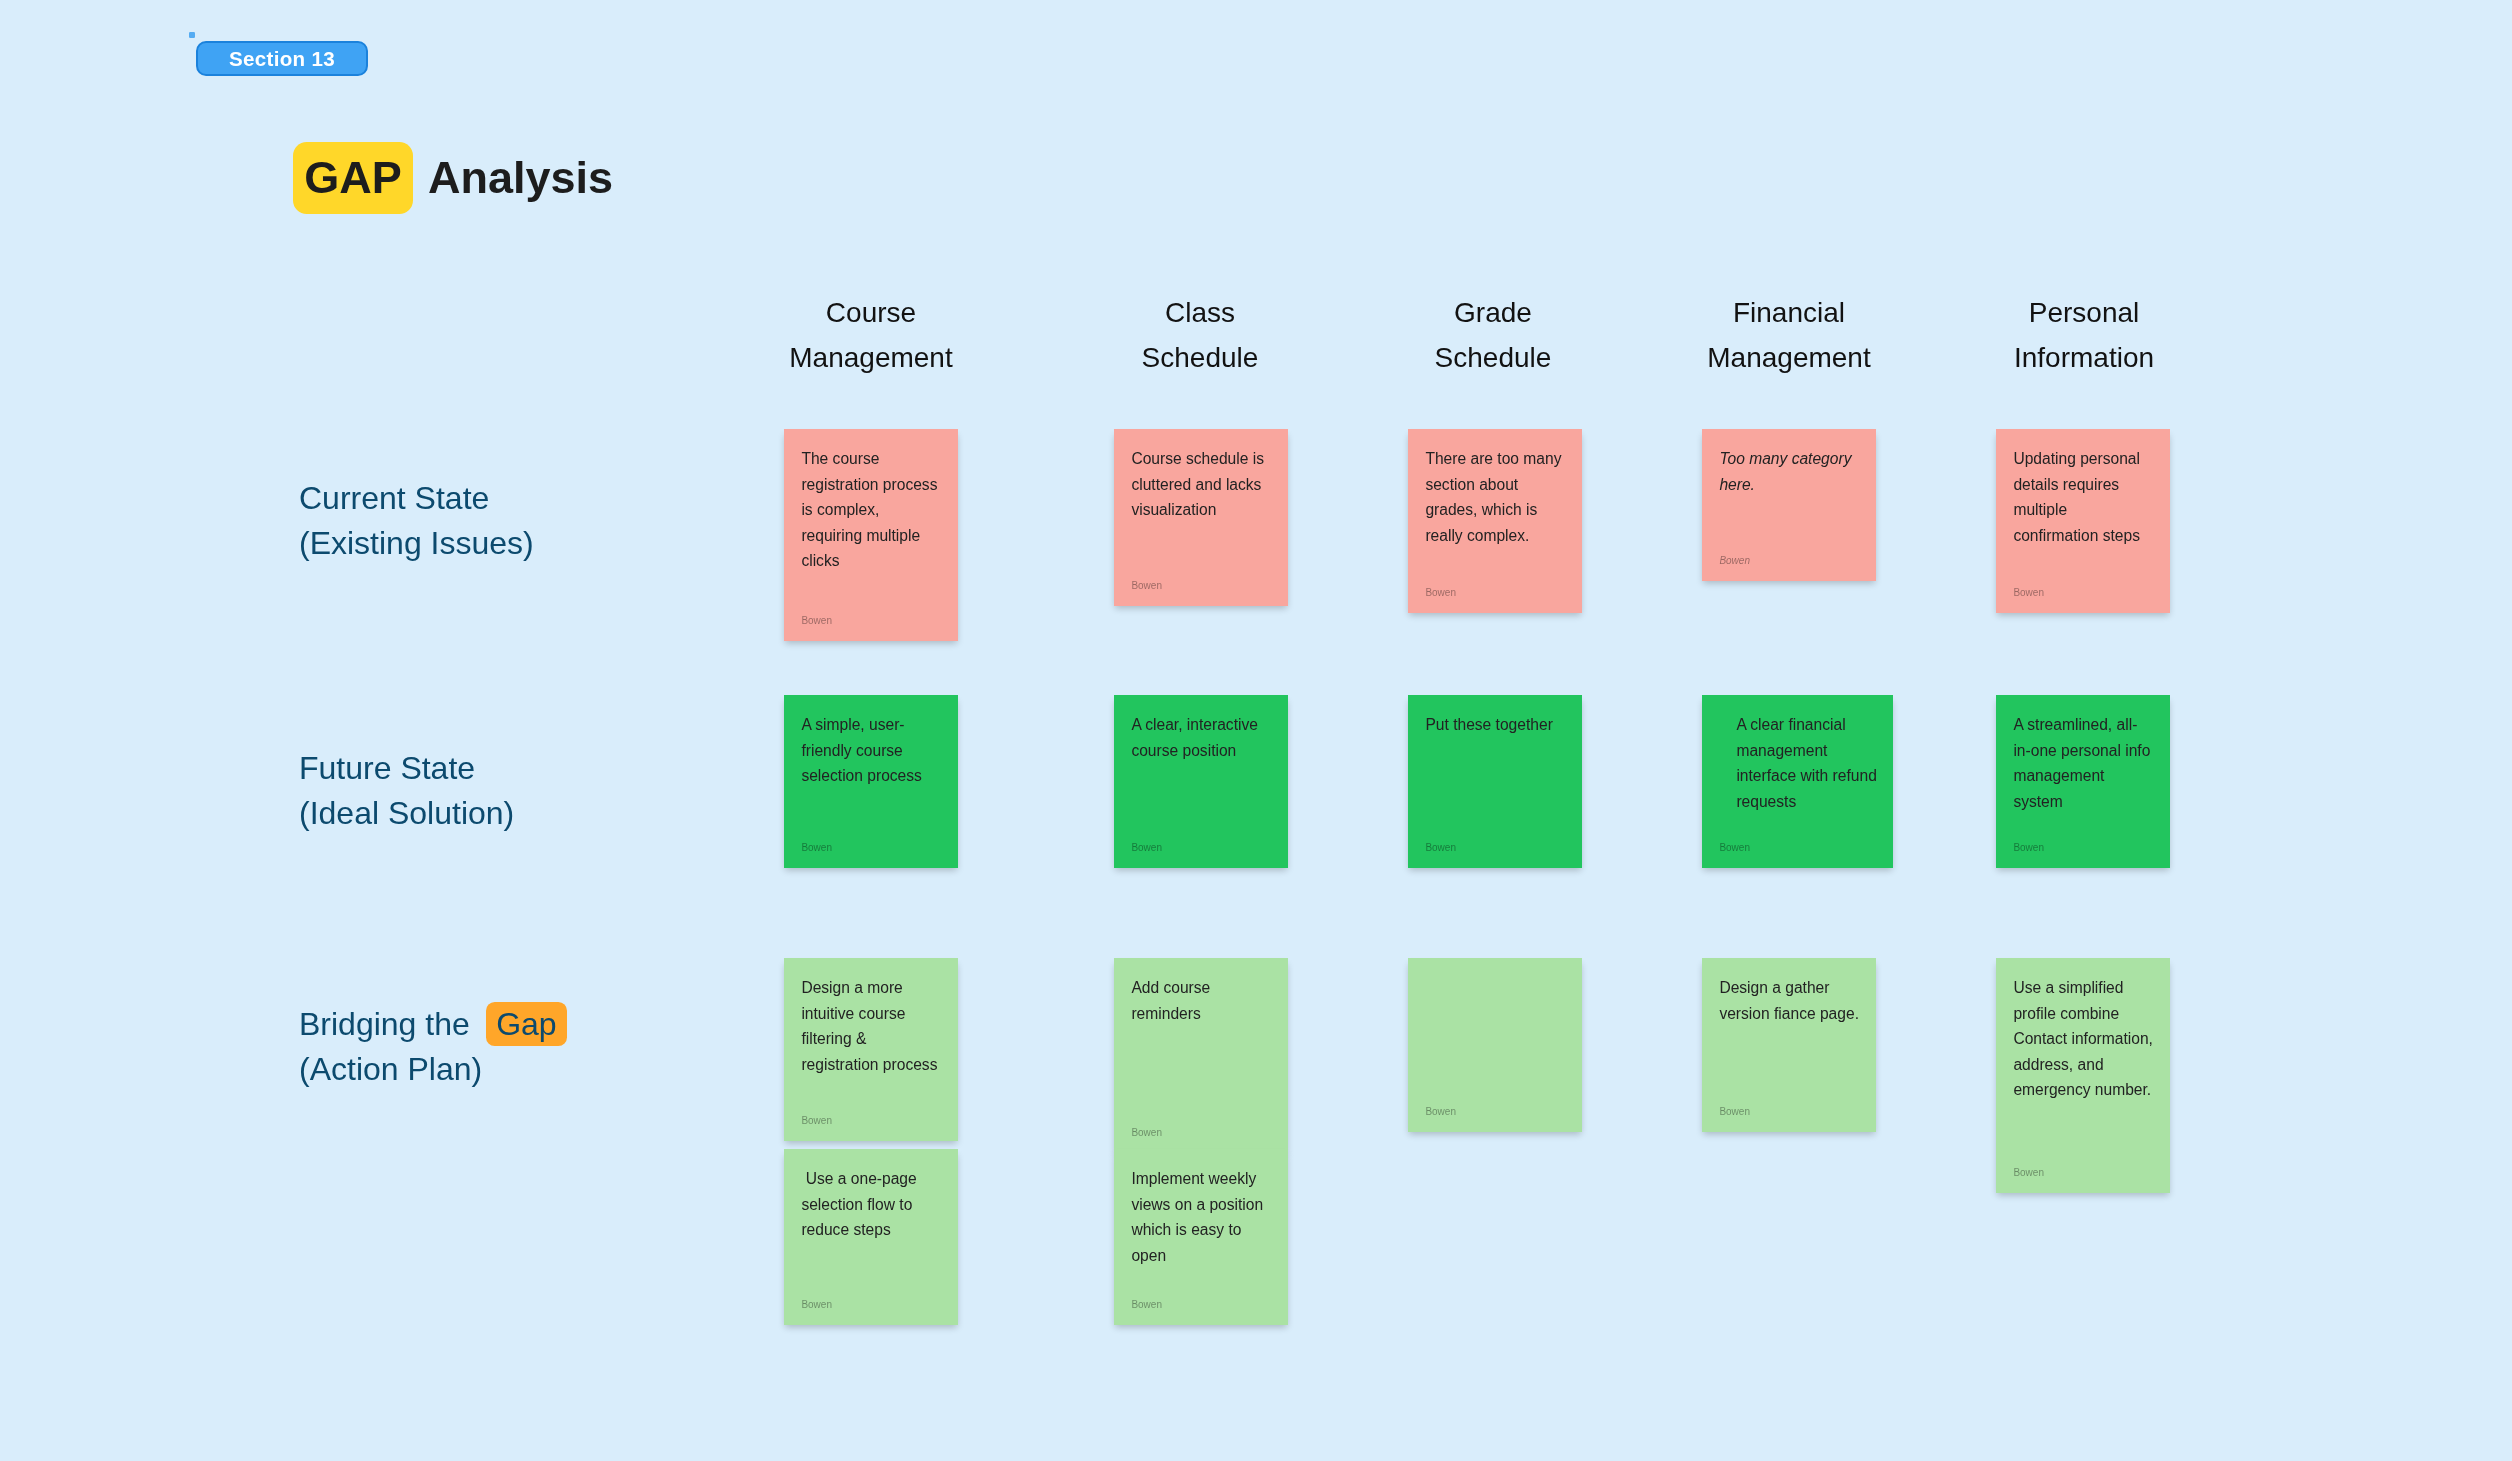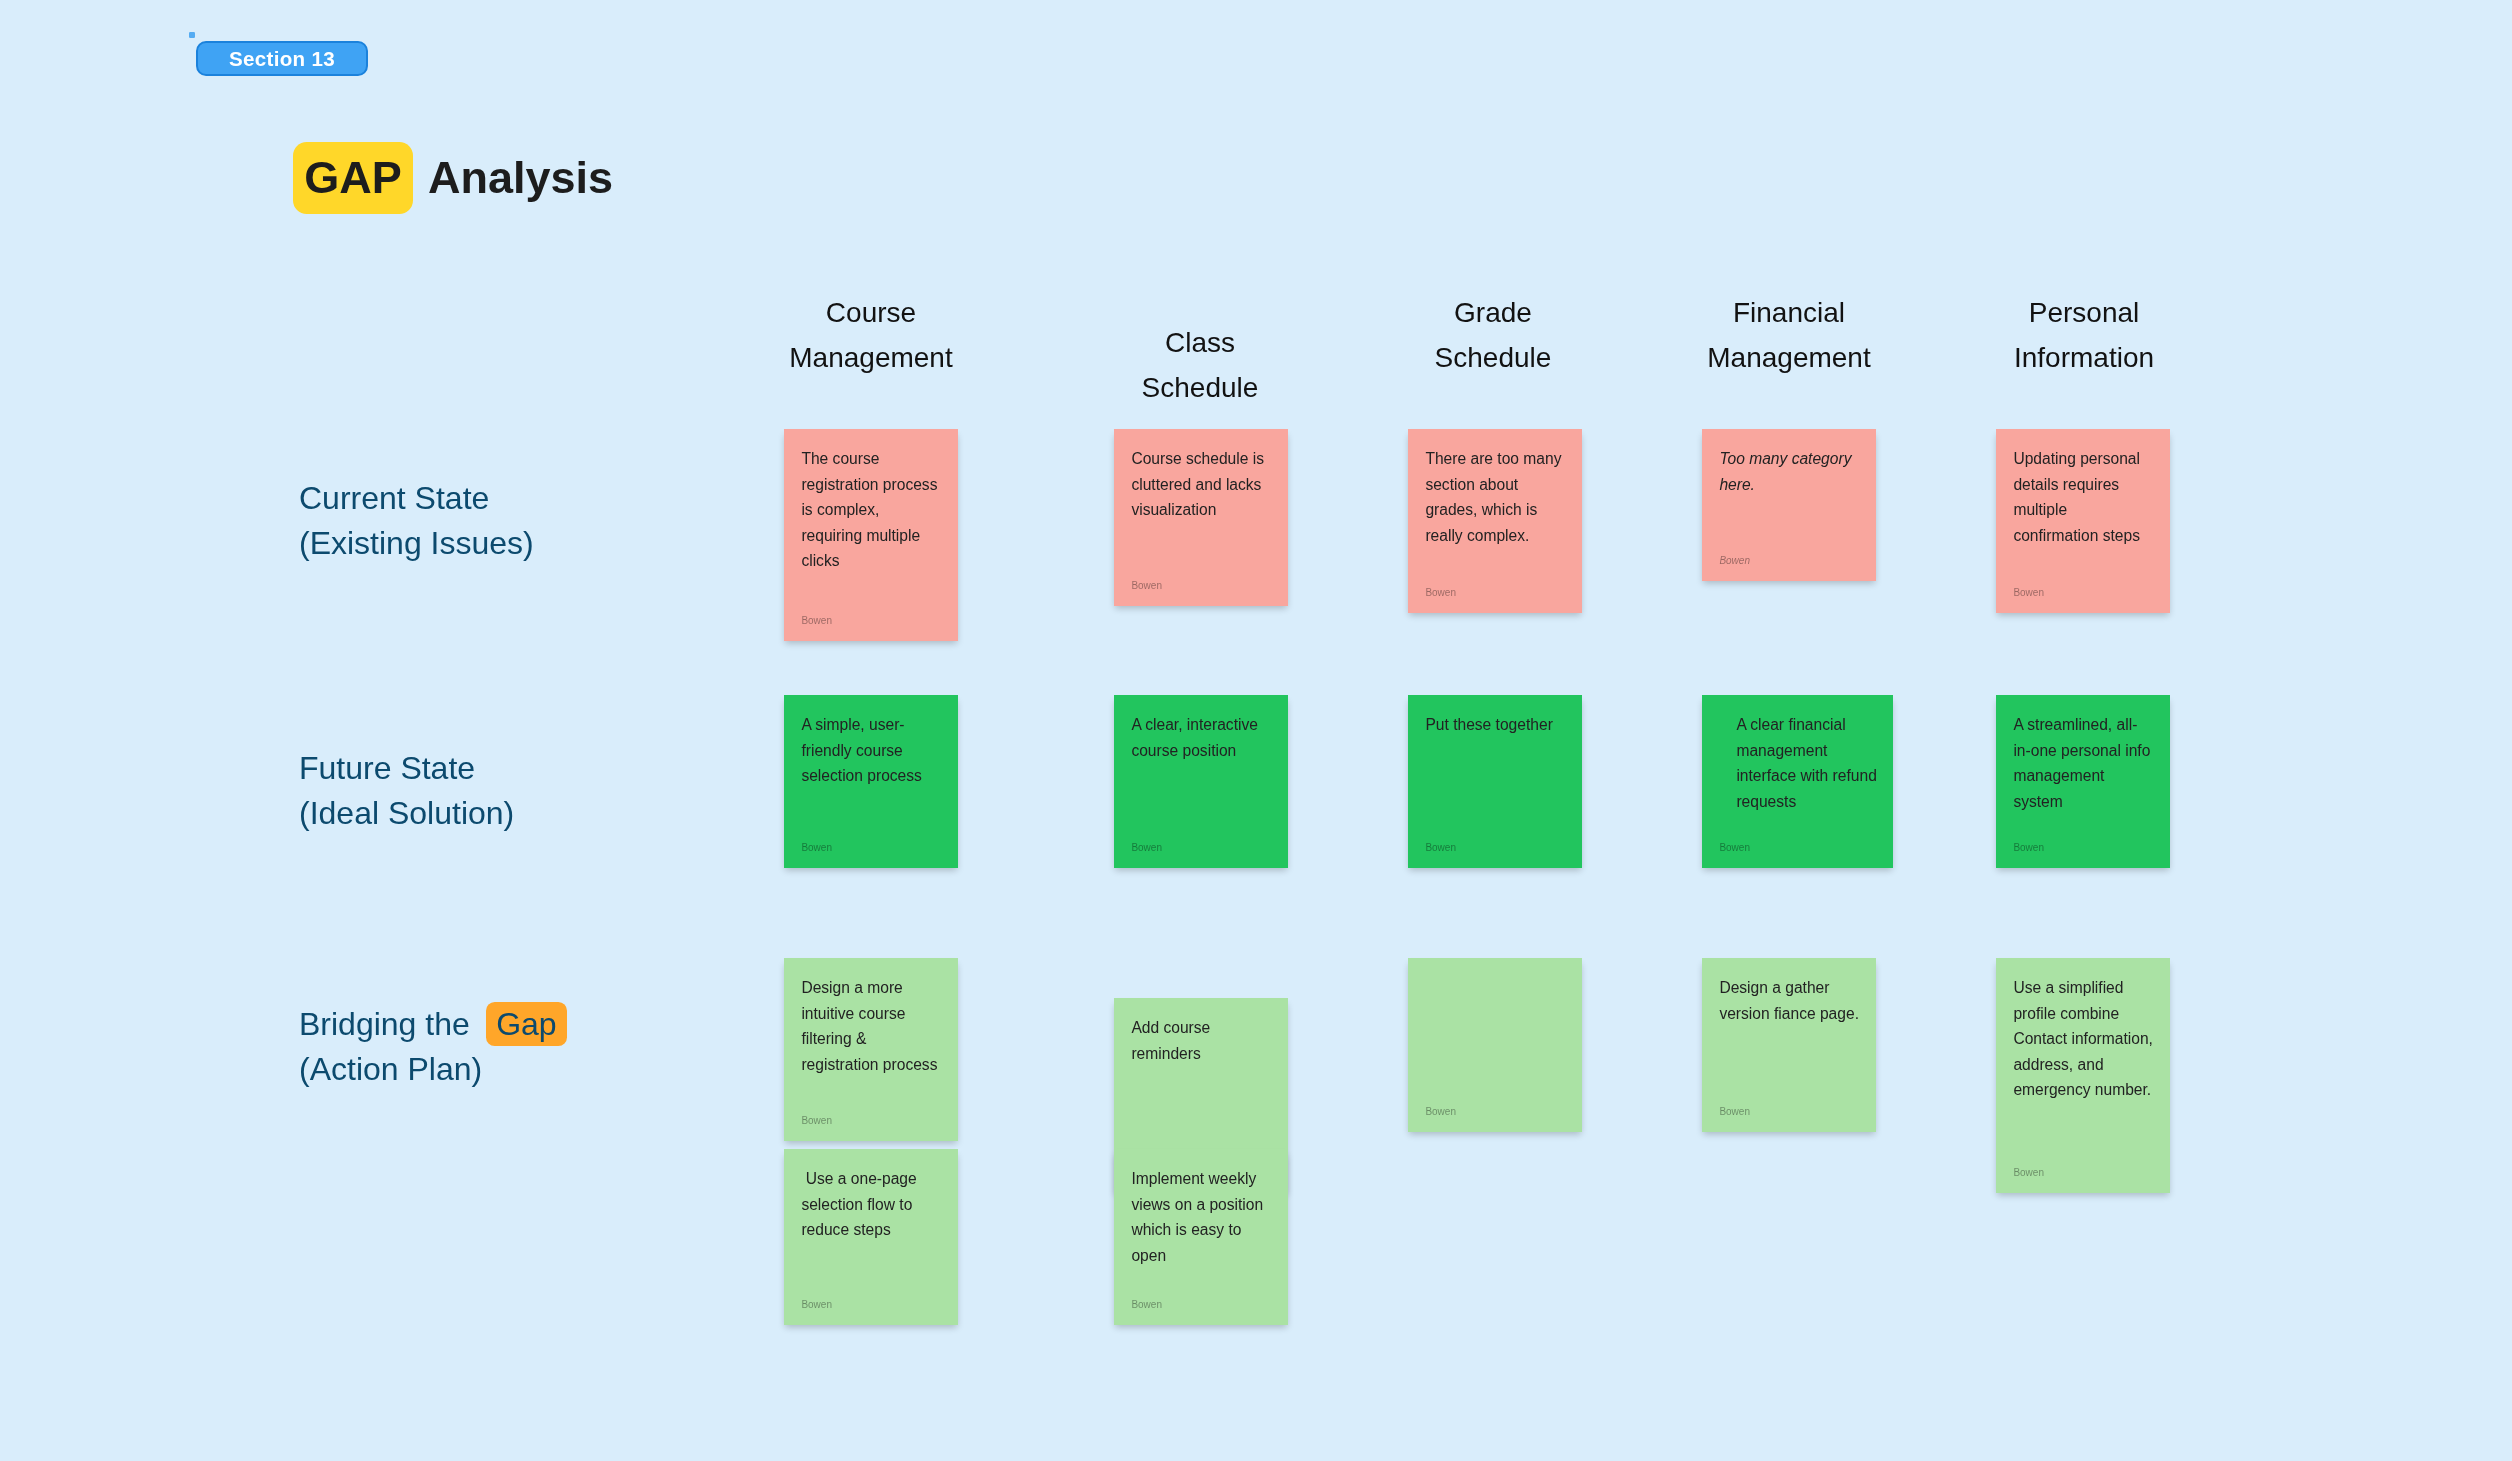--- a/index.html
+++ b/index.html
@@ -55,21 +55,21 @@
 
   <div class="board-title">
     <span class="hl">GAP</span>
     <span class="rest">Analysis</span>
   </div>
 
   <div class="col-header" style="left:734px;">
     <div>Course</div>
     <div>Management</div>
   </div>
-  <div class="col-header" style="left:1063px;margin-top:30px;">
+  <div class="col-header" style="left:1063px;">
     <div>Class</div>
     <div>Schedule</div>
   </div>
   <div class="col-header" style="left:1356px;">
     <div>Grade</div>
     <div>Schedule</div>
   </div>
   <div class="col-header" style="left:1652px;">
     <div>Financial</div>
     <div>Management</div>
@@ -134,21 +134,21 @@
   </div>
   <div class="note yellow" style="left:1996px;top:695px;height:173px;">
     <span class="txt">A streamlined, all-in-one personal info management system</span>
     <span class="author">Bowen</span>
   </div>
 
   <div class="note green" style="left:784px;top:958px;height:183px;">
     <span class="txt">Design a more intuitive course filtering &amp; registration process</span>
     <span class="author">Bowen</span>
   </div>
-  <div class="note green" style="left:1114px;top:958px;height:195px;margin-top:40px;">
+  <div class="note green" style="left:1114px;top:958px;height:195px;">
     <span class="txt">Add course reminders</span>
     <span class="author">Bowen</span>
   </div>
   <div class="note green" style="left:1408px;top:958px;height:174px;">
     <span class="author">Bowen</span>
   </div>
   <div class="note green" style="left:1702px;top:958px;height:174px;">
     <span class="txt">Design a gather version fiance page.</span>
     <span class="author">Bowen</span>
   </div>

